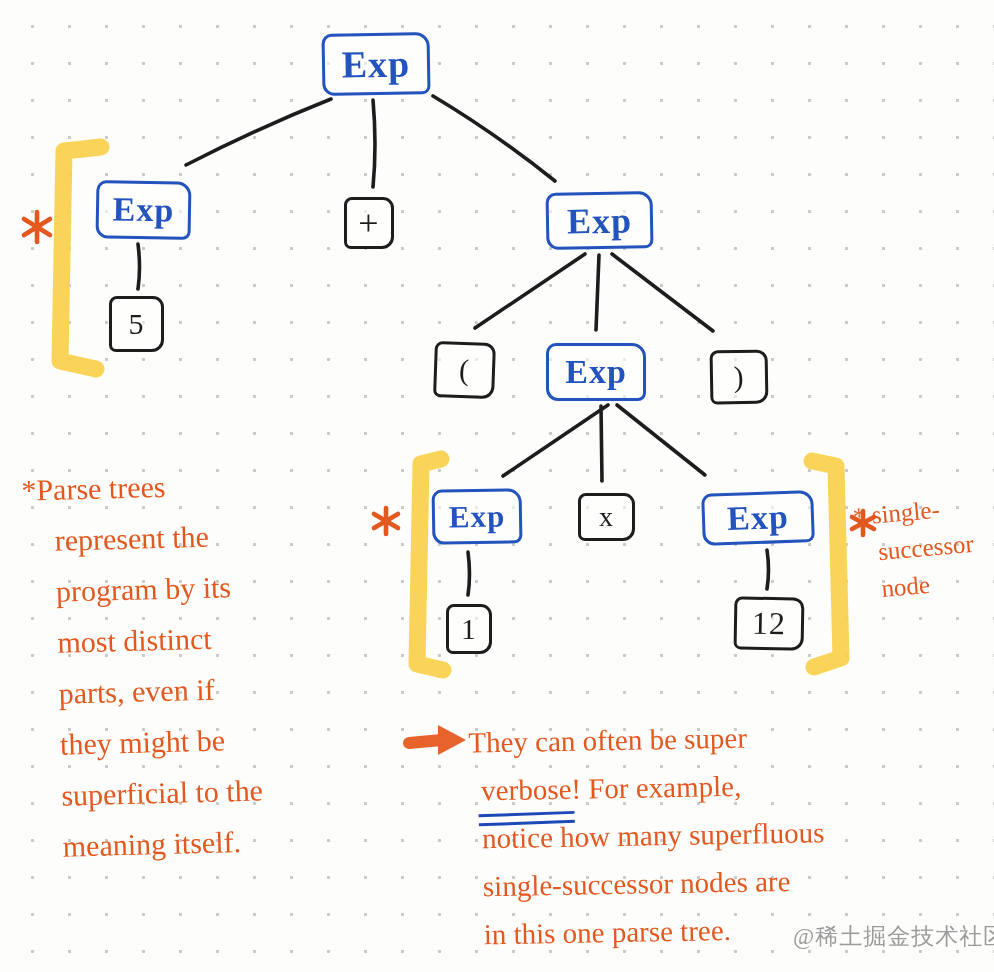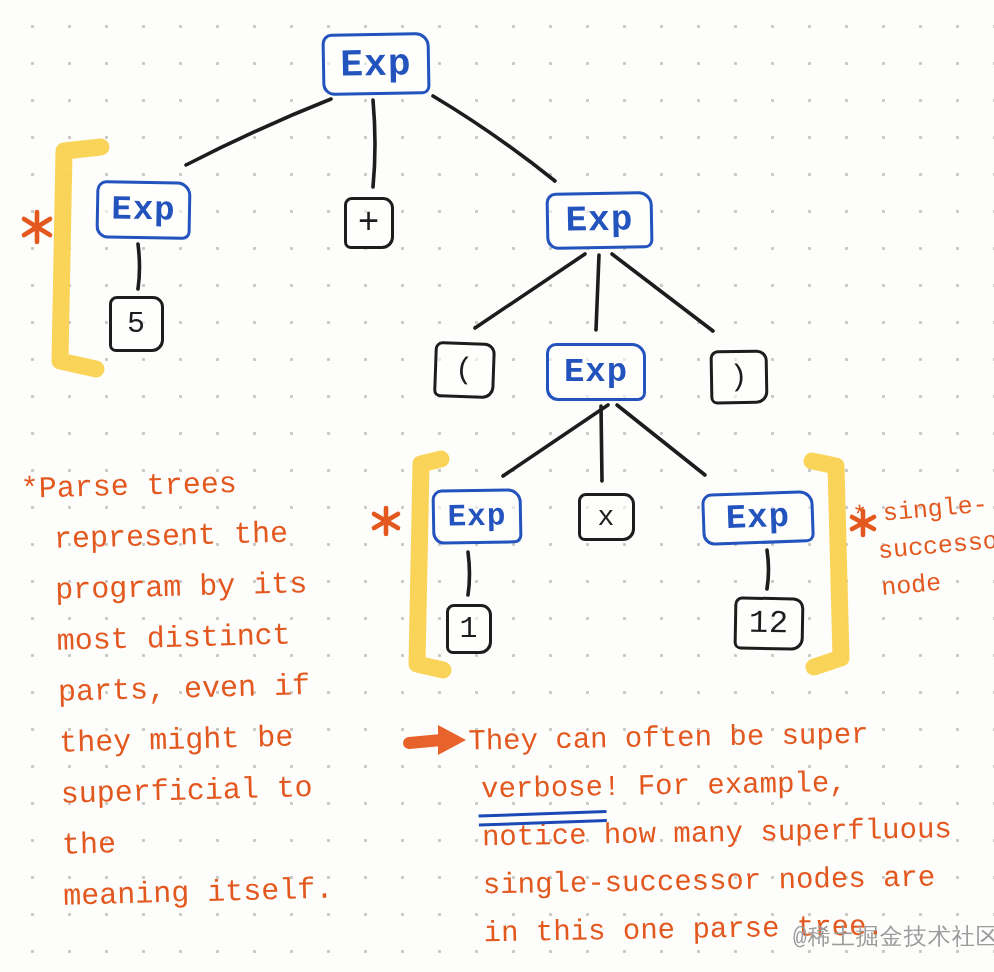--- a/index.html
+++ b/index.html
@@ -4,21 +4,21 @@
 <style>
   html,body { margin:0; padding:0; background:#ffffff; }
   #canvas {
     position:relative;
     width:994px; height:972px;
     overflow:hidden;
     background-color:#fdfdfb;
     background-image: radial-gradient(circle, #c9c9c6 1.4px, rgba(0,0,0,0) 1.6px);
     background-size: 37px 37px;
     background-position: 14px 8px;
-    font-family:Liberation Mono, monospace;
+    font-family:Liberation Serif, serif;
   }
   svg.overlay { position:absolute; left:0; top:0; width:994px; height:972px; overflow:visible; }
   .edge { fill:none; stroke:#1d1d1d; stroke-width:3.6; stroke-linecap:round; }
   .bracket { fill:none; stroke:#f8d04b; stroke-width:17; stroke-linecap:round; stroke-linejoin:round; opacity:.92; }
   .asterisk line { stroke:#e2581f; stroke-width:4.6; stroke-linecap:round; }
 
   .node {
     position:absolute;
     display:flex; align-items:center; justify-content:center;
     background:rgba(255,255,255,.55);

